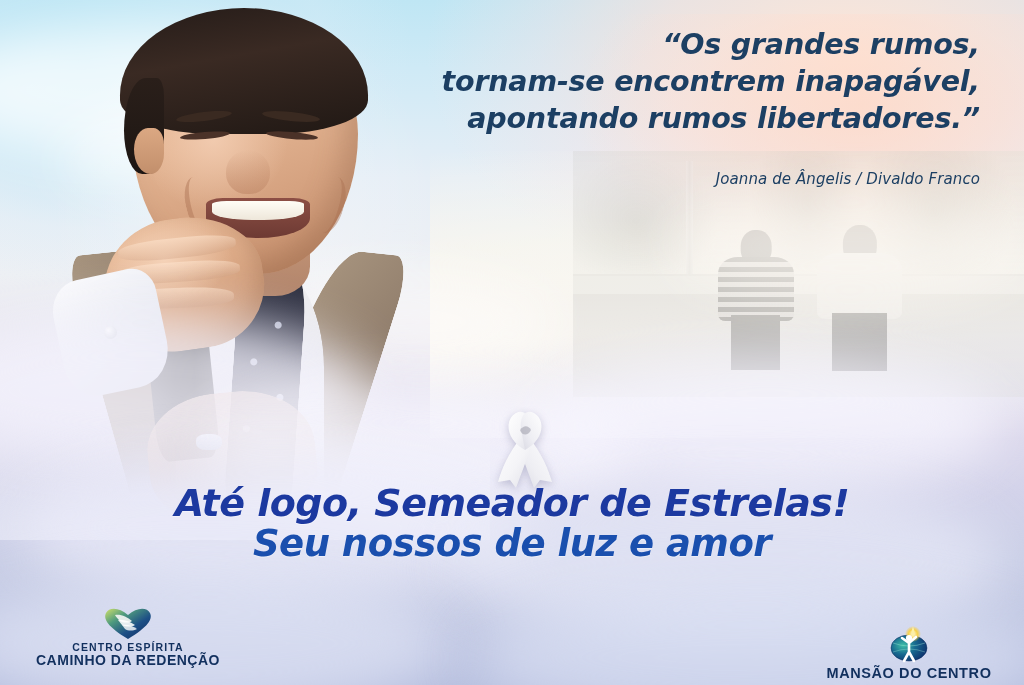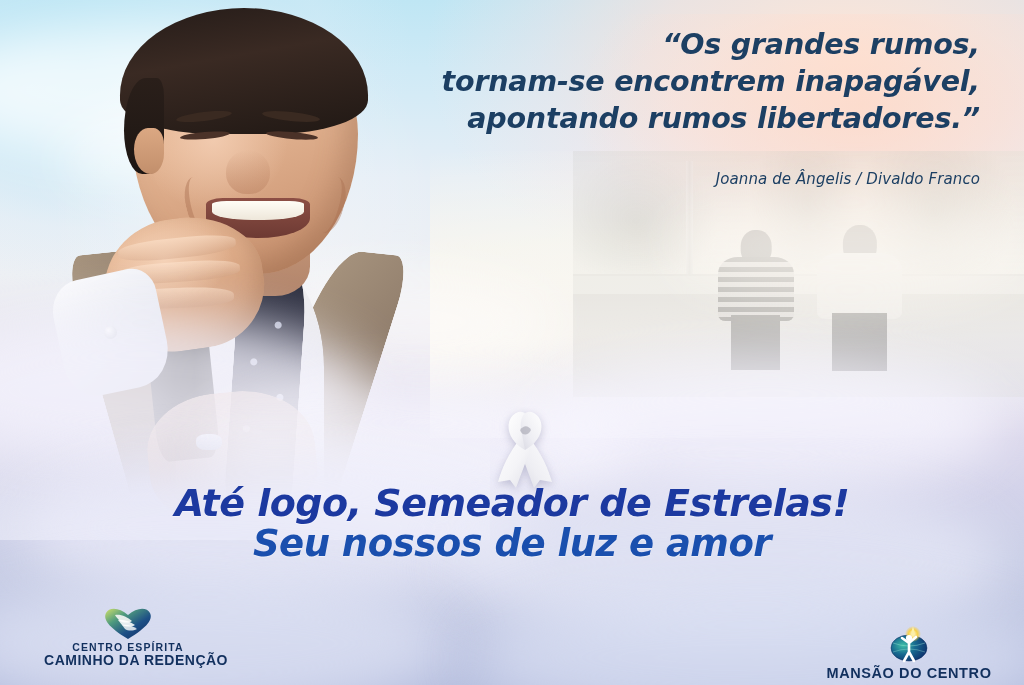--- a/index.html
+++ b/index.html
@@ -412,21 +412,21 @@
   }
   .logo-mark { display:block; margin:0 auto 2px; }
   .logo-txt {
     font-family:"Liberation Sans", sans-serif;
     font-weight:bold;
     color:#12305e;
     letter-spacing:0.6px;
     line-height:1.12;
   }
   .logo-txt-small { display:block; font-size:10.5px; letter-spacing:1.1px; }
-  .logo-txt-big   { display:block; font-size:14px; letter-spacing:0.5px;text-align:right; }
+  .logo-txt-big   { display:block; font-size:14px; letter-spacing:0.5px; }
   .logo-txt-one   { display:block; font-size:14.5px; letter-spacing:0.6px; }
 </style>
 </head>
 <body>
 
 <div id="poster">
 
   <div class="bg-base"></div>
   <div class="bg-topleft"></div>
   <div class="bg-warm"></div>

